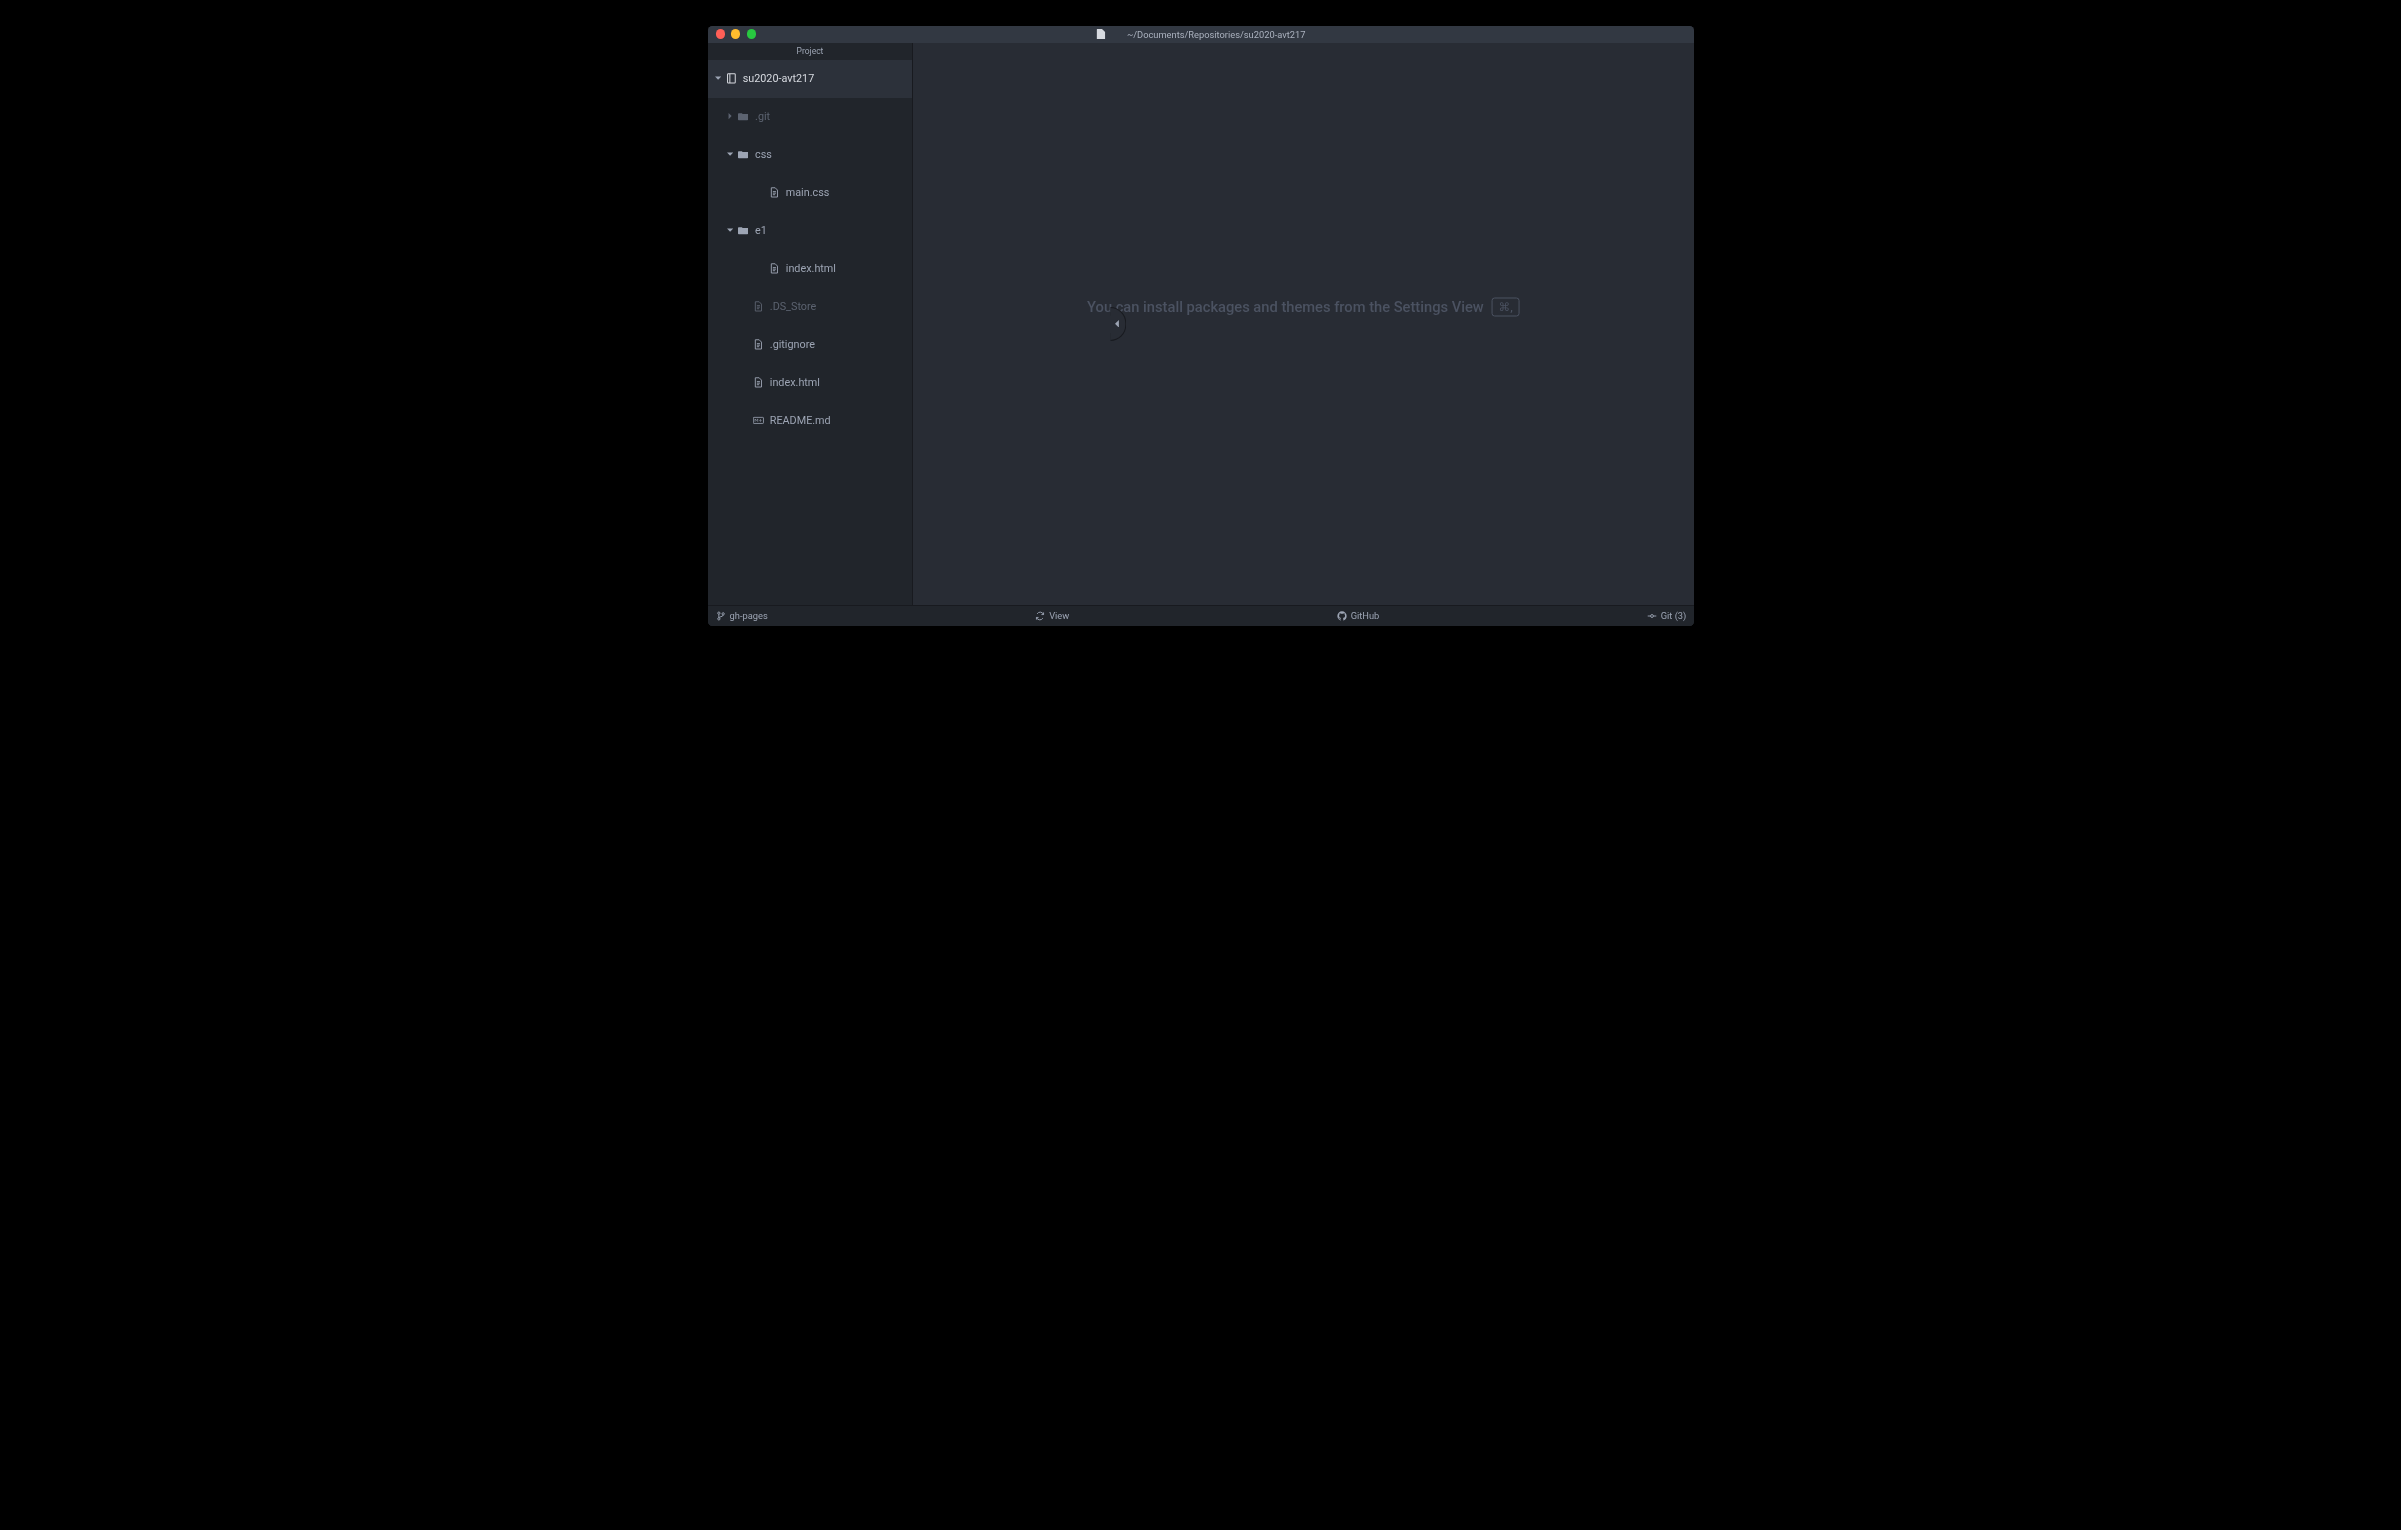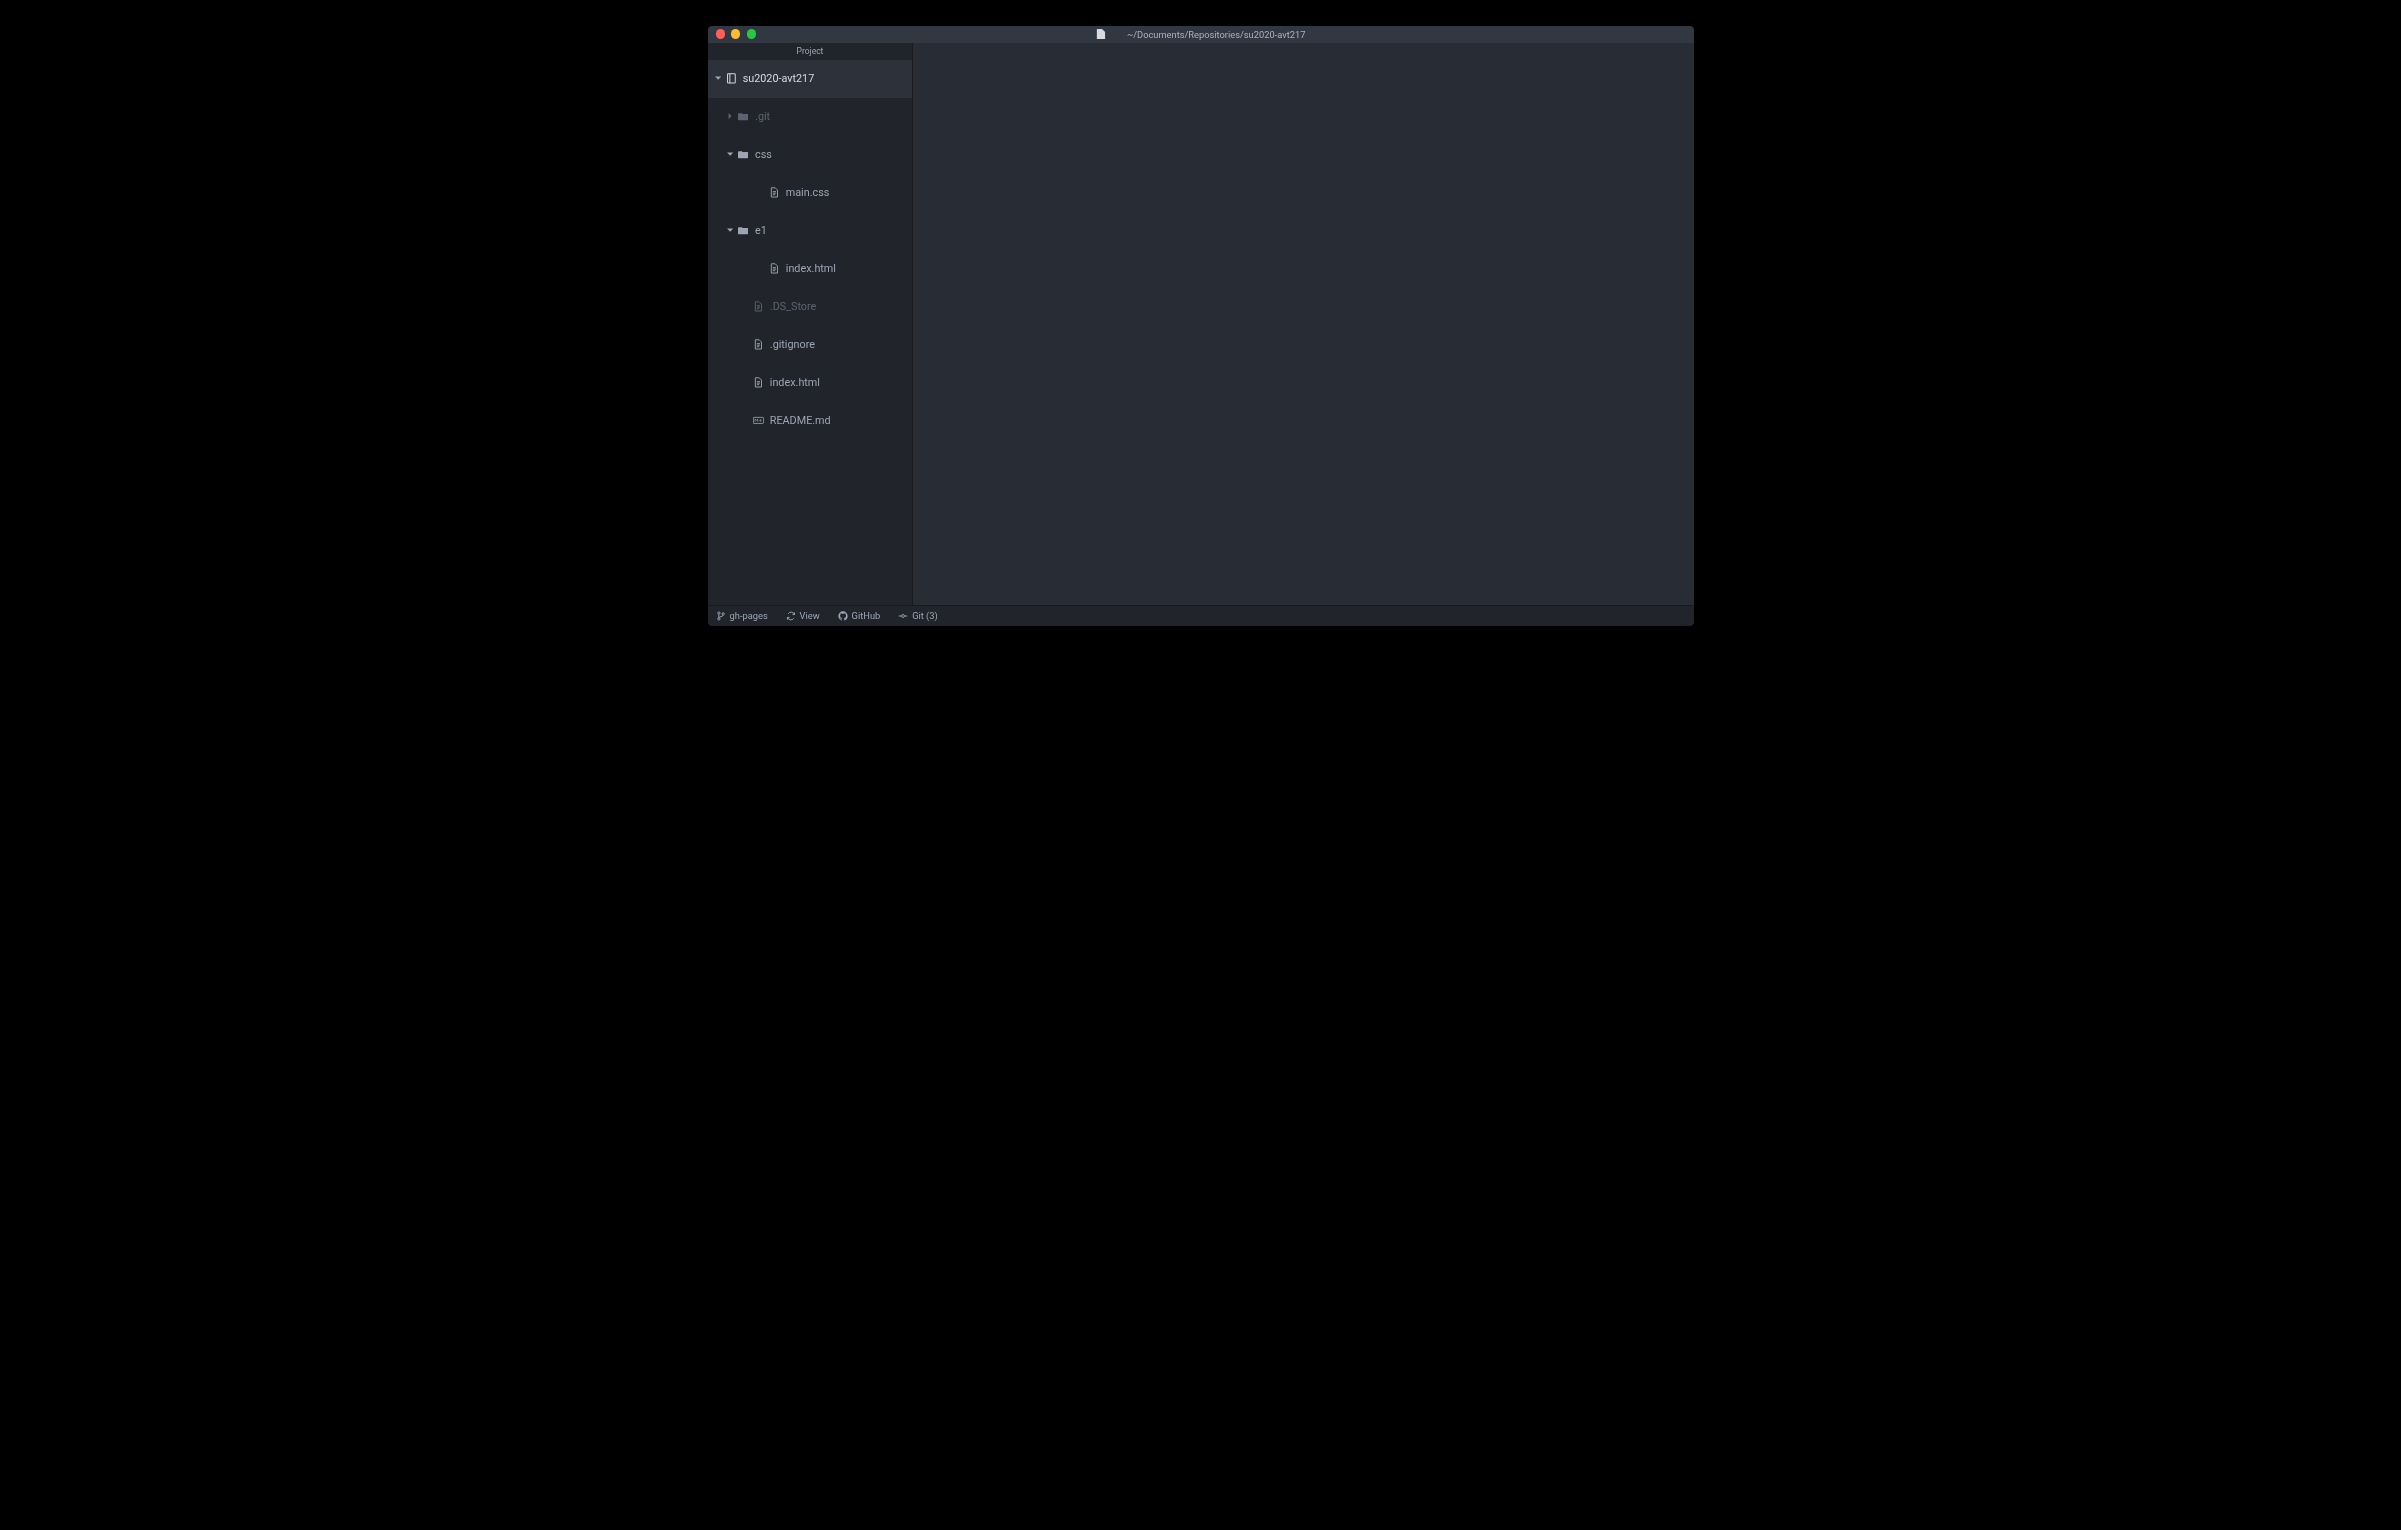--- a/index.html
+++ b/index.html
@@ -38,21 +38,21 @@
 
 .main { flex:1; position:relative; background:#282c34; }
 .hint { position:absolute; left:50%; top:47%; transform:translate(-50%,-50%); display:flex; align-items:center; gap:7.7px; color:#4b5261; font-size:14.7px; font-weight:500; white-space:nowrap; }
 .kbd { border:0.8px solid #4b5261; border-radius:3.1px; padding:1.5px 6.2px; font-size:11.6px; color:#4b5261; display:inline-flex; align-items:center; gap:0.8px; }
 
 
 .collapse { position:absolute; left:205px; top:50%; transform:translate(-50%,-50%); width:15.5px; height:34px; background:#282c34; border:0.8px solid #181a1f; border-left:none; border-radius:0 17px 17px 0; display:flex; align-items:center; justify-content:center; color:#9da5b4; }
 .collapse svg{width:6.2px;height:7.7px;}
 
 
-.statusbar { height:21px; background:#21252b; border-top:0.8px solid #181a1f; display:flex; align-items:center; justify-content:flex-start; padding:0 7.7px; gap:18px; color:#9da5b4; font-size:9.3px; }
+.statusbar { height:21px; background:#21252b; border-top:0.8px solid #181a1f; display:flex; align-items:center; justify-content:space-between; padding:0 7.7px; gap:26px; color:#9da5b4; font-size:9.3px; }
 .sb-item { display:flex; align-items:center; gap:3.9px; }
 .sb-item svg { width:10px; height:10px; }
 </style>
 </head>
 <body>
 
 <div class="screen">
 <div class="window">
 
   <div class="titlebar">
@@ -188,20 +188,31 @@
                   <rect x="0.5" y="0.5" width="15" height="9" rx="1"></rect>
                   <path d="M3 7V3l2 2 2-2v4M11 3v3M9.5 5L11 6.5 12.5 5" stroke-width="1"></path>
                 </svg>
               </span>
           <span class="name">README.md</span>
         </div>
 
       </div>
     </div>
 
+    <div class="main">
+      <div class="hint">
+        <span>You can install packages and themes from the Settings View</span>
+        <span class="kbd">⌘,</span>
+      </div>
+      <div class="collapse">
+        <svg viewBox="0 0 8 10" fill="currentColor">
+              <path d="M6 0L1 5l5 5z"></path>
+            </svg>
+      </div>
+    </div>
 
   </div>
 
   <div class="statusbar">
     <div class="sb-item">
       <svg viewBox="0 0 14 14" fill="none" stroke="currentColor" stroke-width="1.3">
             <circle cx="4" cy="3" r="1.6"></circle>
             <circle cx="4" cy="11" r="1.6"></circle>
             <circle cx="10" cy="4" r="1.6"></circle>
             <path d="M4 4.6v4.8M10 5.6c0 3-6 2-6 4"></path>

